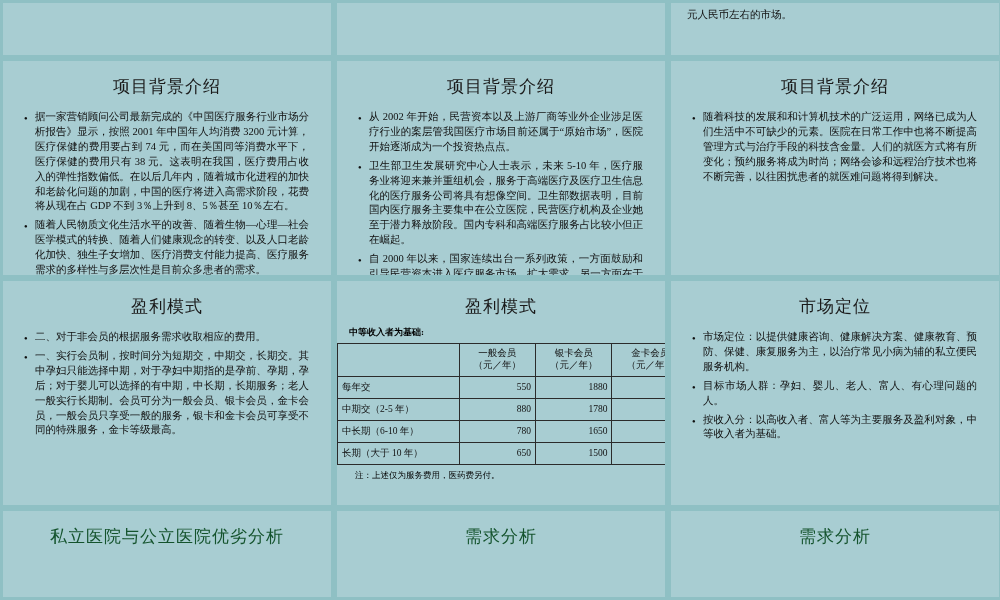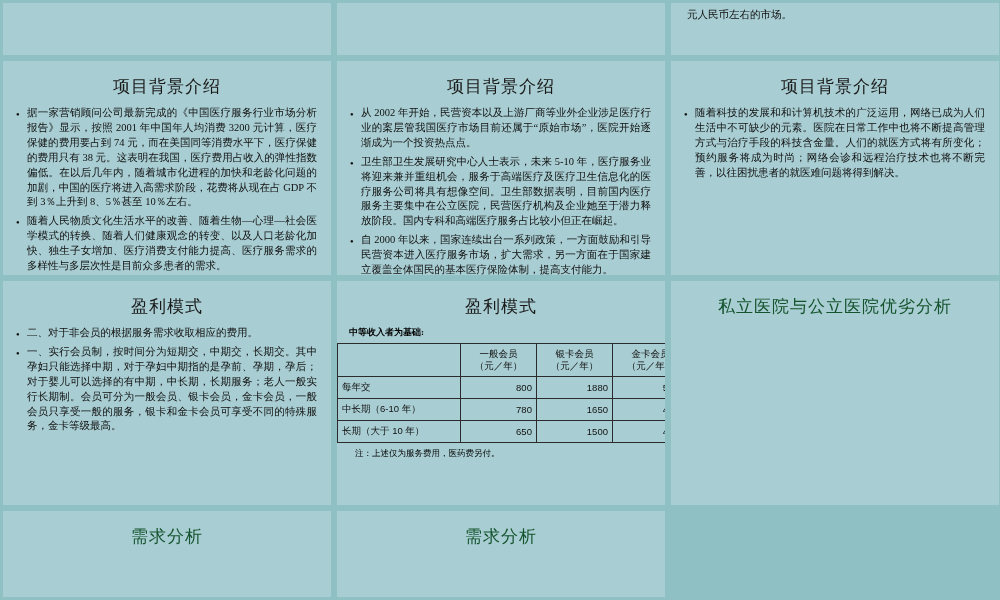--- a/index.html
+++ b/index.html
@@ -31,21 +31,21 @@
   .slide-title {
     text-align: center;
     font-size: 17px;
     color: #1a1a1a;
     font-family: "Liberation Serif", serif;
     font-weight: normal;
     margin: 14px 0 8px 0;
     letter-spacing: 1px;
   }
   .bullets {
-    margin: 4px;
+    margin: 12px;
     padding: 0 10px 0 8px;
     list-style: none;
   }
   .bullets > li {
     position: relative;
     padding-left: 12px;
     margin-bottom: 4px;
     font-size: 10.5px;
     line-height: 1.42;
     color: #101010;
@@ -74,21 +74,21 @@
   .tbl-caption {
     font-size: 9px;
     font-weight: bold;
     font-family: "Liberation Serif", serif;
     margin: 6px 0 4px 12px;
   }
   table.fee {
     border-collapse: collapse;
     margin: 0 auto;
     width: 352px;
-    font-family: Liberation Sans, sans-serif;
+    font-family: Liberation Serif, serif;
   }
   table.fee td, table.fee th {
     border: 1px solid #2b2b2b;
     font-size: 9.5px;
     padding: 4px 4px;
     color: #111;
     font-weight: normal;
     background: #a8cdd2;
   }
   table.fee th {
@@ -162,41 +162,55 @@
         <tr>
           <th></th>
           <th><span>一般会员<br>（元／年）</span></th>
           <th><span>银卡会员<br>（元／年）</span></th>
           <th><span>金卡会员<br>（元／年）</span></th>
         </tr>
       </thead>
       <tbody>
         <tr>
           <td class="lbl">每年交</td>
-          <td class="num">800</td>
+          <td class="num">550</td>
           <td class="num">1880</td>
           <td class="num">5000</td>
+        </tr>
+        <tr>
+          <td class="lbl">中期交（2-5 年）</td>
+          <td class="num">880</td>
+          <td class="num">1780</td>
+          <td class="num">4800</td>
         </tr>
         <tr>
           <td class="lbl">中长期（6-10 年）</td>
           <td class="num">780</td>
           <td class="num">1650</td>
           <td class="num">4500</td>
         </tr>
         <tr>
           <td class="lbl">长期（大于 10 年）</td>
           <td class="num">650</td>
           <td class="num">1500</td>
           <td class="num">4000</td>
         </tr>
       </tbody>
     </table>
     <div class="tbl-note">注：上述仅为服务费用，医药费另付。</div>
   </div>
 
+  <div class="slide">
+    <div class="slide-title">市场定位</div>
+    <ul class="bullets">
+      <li>市场定位：以提供健康咨询、健康解决方案、健康教育、预防、保健、康复服务为主，以治疗常见小病为辅的私立便民服务机构。</li>
+      <li>目标市场人群：孕妇、婴儿、老人、富人、有心理问题的人。</li>
+      <li>按收入分：以高收入者、富人等为主要服务及盈利对象，中等收入者为基础。</li>
+    </ul>
+  </div>
 
   <div class="slide">
     <div class="title-only">私立医院与公立医院优劣分析</div>
   </div>
   <div class="slide">
     <div class="title-only">需求分析</div>
   </div>
   <div class="slide">
     <div class="title-only">需求分析</div>
   </div>

